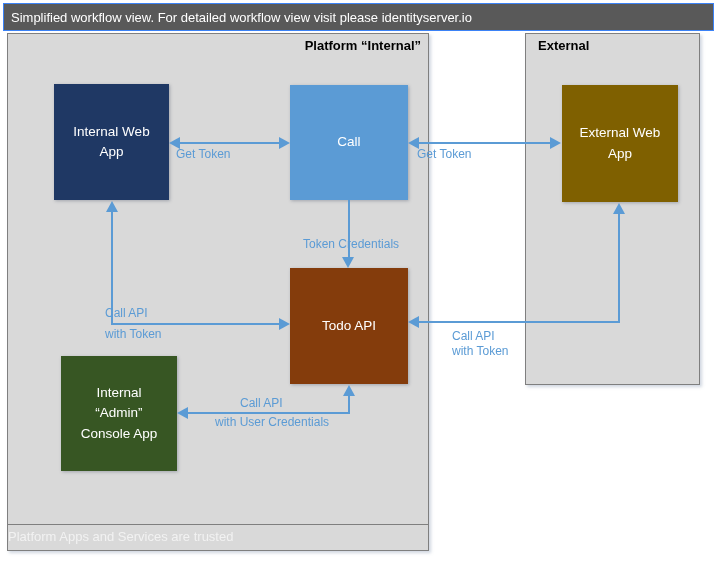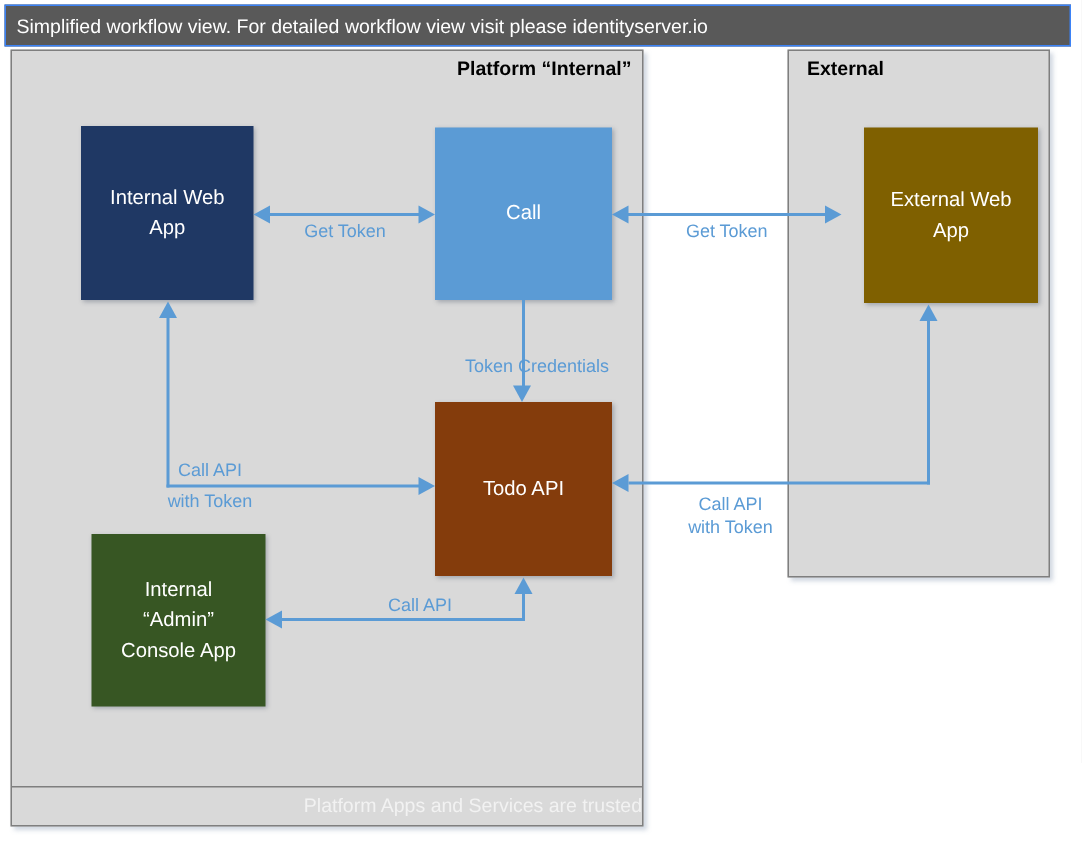--- a/index.html
+++ b/index.html
@@ -21,41 +21,41 @@
   .container.platform { left:7px; top:33px; width:422px; height:518px; }
   .container.external { left:525px; top:33px; width:175px; height:352px; }
   .container-title {
     position:absolute; font-size:13px; font-weight:bold; color:var(--title_text);text-align:right;
   }
   .platform-title { top:4px; right:7px; }
   .external-title { top:4px; left:12px; }
   .platform-footer {
     position:absolute; left:0; right:0; bottom:0; height:25px;
     border-top:1.5px solid var(--container_border);
-    color:var(--footer_text); font-size:13px; line-height:24px; text-align:right;
+    color:var(--footer_text); font-size:13px; line-height:24px; text-align:left;
   }
   .node {
     position:absolute; display:flex; flex-direction:column; justify-content:center;
     align-items:center; color:var(--node_text); font-size:13.5px; text-align:center;
     line-height:1.5; box-shadow:1px 1px 3px rgba(80,90,110,0.4); z-index:2;
   }
   #internal-web-app  { left:54px;  top:84px;  width:115px; height:116px; background:var(--node_internal_web_app); }
   #identityserver-host { left:290px; top:85px;  width:118px; height:115px; background:var(--node_identityserver_host); }
   #todo-api          { left:290px; top:268px; width:118px; height:116px; background:var(--node_todo_api); }
   #console-app       { left:61px;  top:356px; width:116px; height:115px; background:var(--node_console_app); }
-  #external-web-app  { left:576px; top:85px;  width:116px; height:117px; background:var(--node_external_web_app); }
+  #external-web-app  { left:562px; top:85px;  width:116px; height:117px; background:var(--node_external_web_app); }
   .node-line { display:block; }
   .hline { position:absolute; height:2px; background:var(--arrow); z-index:3; }
   .vline { position:absolute; width:2px;  background:var(--arrow); z-index:3; }
   .ah { position:absolute; width:0; height:0; z-index:3; }
   .ah.left  { border-top:6px solid transparent; border-bottom:6px solid transparent; border-right:11px solid var(--arrow); }
   .ah.right { border-top:6px solid transparent; border-bottom:6px solid transparent; border-left:11px solid var(--arrow); }
   .ah.up    { border-left:6px solid transparent; border-right:6px solid transparent; border-bottom:11px solid var(--arrow); }
   .ah.down  { border-left:6px solid transparent; border-right:6px solid transparent; border-top:11px solid var(--arrow); }
-  .clabel { position:absolute; color:var(--label_text); font-size:12px; text-align:center; z-index:4; white-space:nowrap; }
+  .clabel { position:absolute; color:var(--label_text); font-size:12px; z-index:4; white-space:nowrap; }
 </style>
 </head>
 <body>
 
 <div class="stage">
 
   <div class="banner">
     <span>Simplified workflow view. For detailed workflow view visit please identityserver.io</span>
   </div>
 
@@ -120,14 +120,15 @@
   <div class="hline" style="left:419px; top:321px; width:201px;"></div>
   <div class="ah left" style="left:408px; top:316px;"></div>
   <div class="clabel" style="left:452px; top:329px; width:70px;">Call API</div>
   <div class="clabel" style="left:452px; top:344px; width:70px;">with Token</div>
 
   <div class="ah up" style="left:343px; top:385px;"></div>
   <div class="vline" style="left:348px; top:394px; height:20px;"></div>
   <div class="hline" style="left:187px; top:412px; width:163px;"></div>
   <div class="ah left" style="left:177px; top:407px;"></div>
   <div class="clabel" style="left:240px; top:396px; width:80px;">Call API</div>
+  <div class="clabel" style="left:215px; top:415px; width:130px;">with User Credentials</div>
 
 </div>
 
 </body></html>

